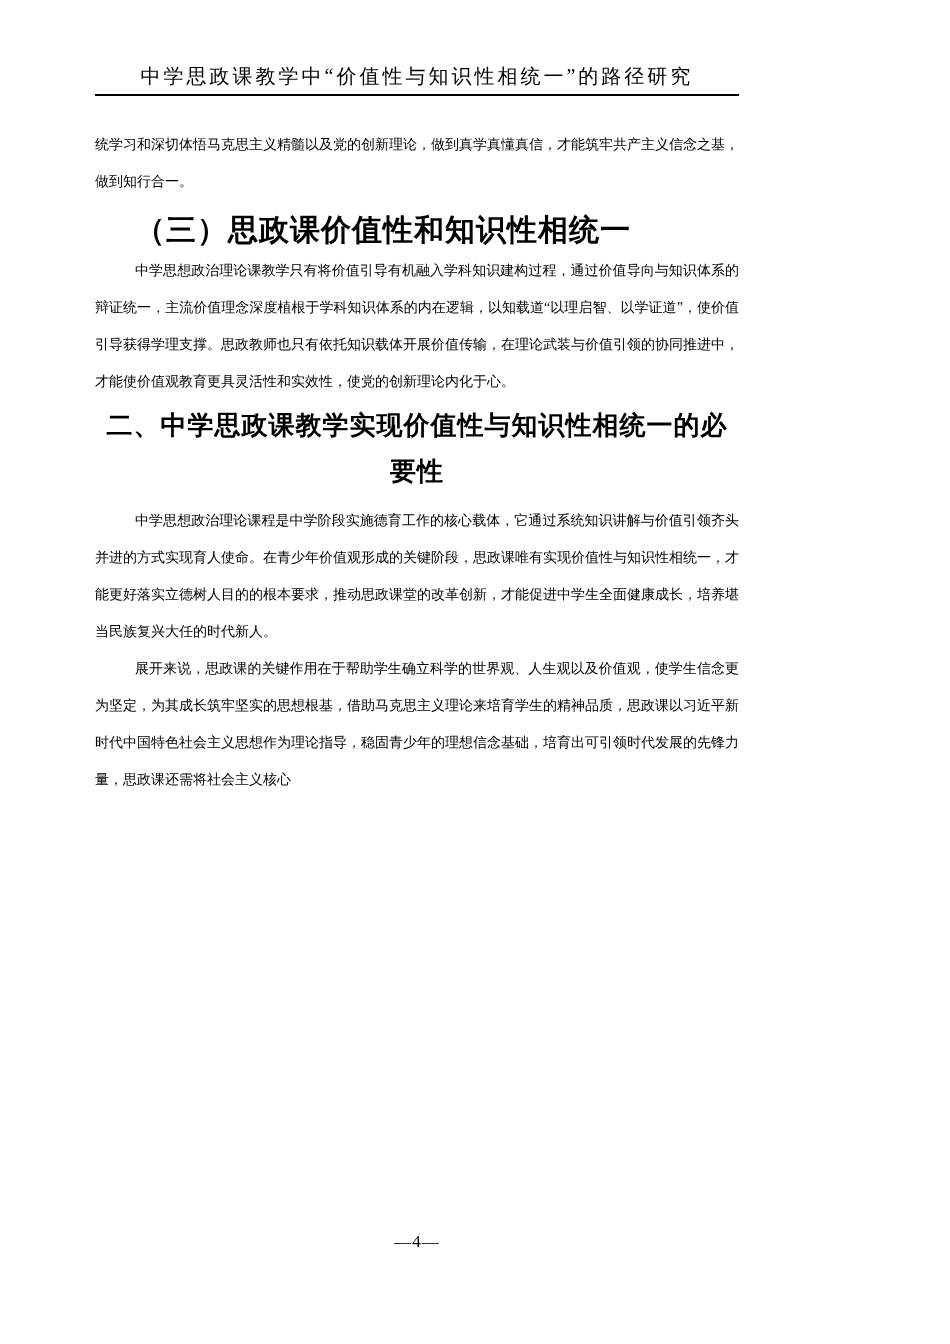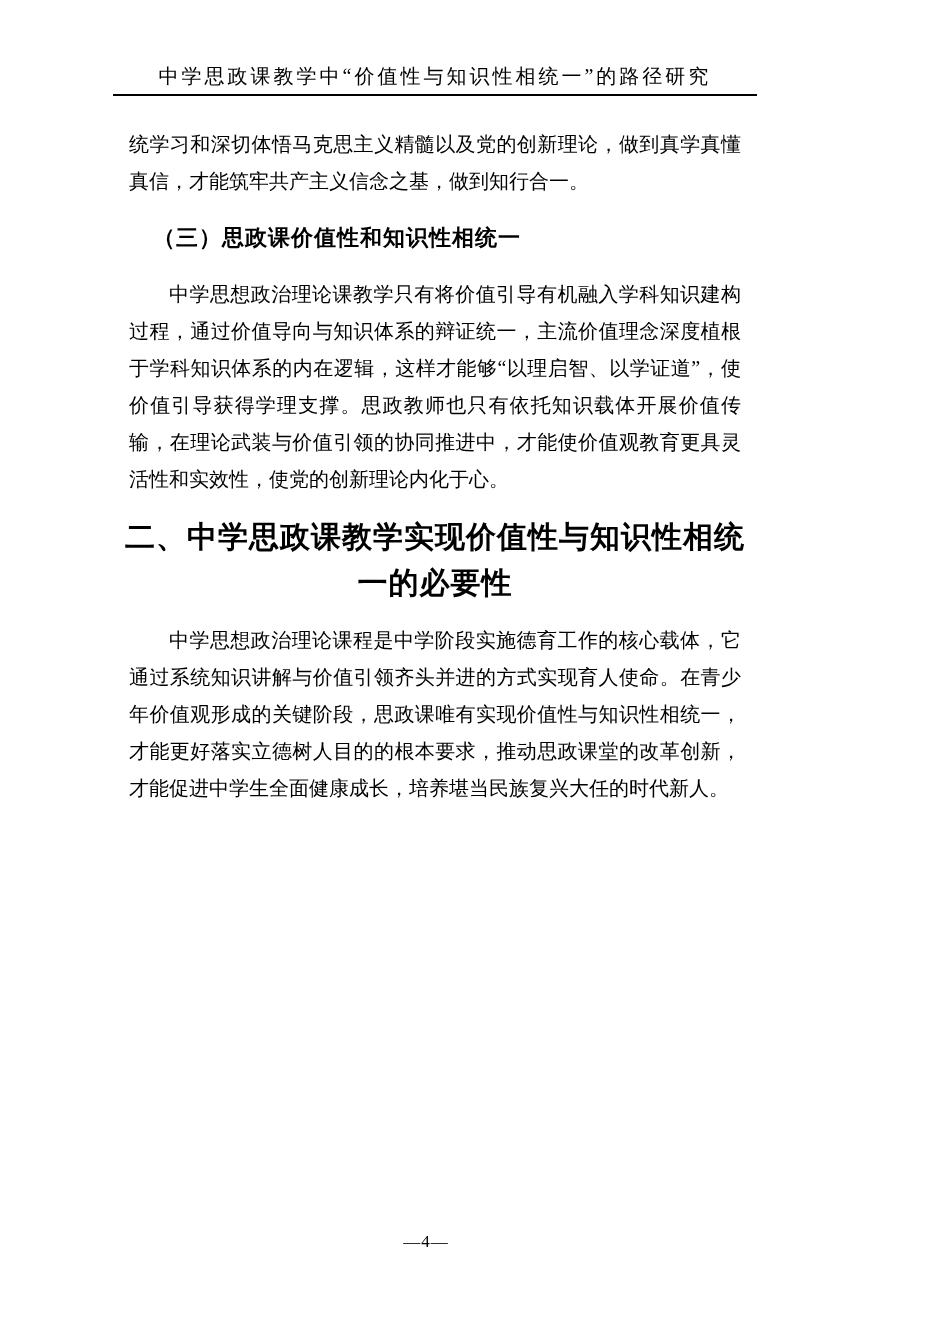--- a/index.html
+++ b/index.html
@@ -8,60 +8,59 @@
     background: #ffffff;
   }
   .page {
     position: relative;
     width: 834px;
     height: 1344px;
     background: #ffffff;
     color: #000000;
     font-family: "Liberation Serif", "DejaVu Serif", serif;
     overflow: hidden;
-    padding-left: 18px;
   }
   .header {
     margin: 0 95px;
     padding-top: 63px;
   }
   .header-title {
     font-size: 20px;
     letter-spacing: 3px;
     line-height: 26px;
     text-align: center;
     padding-bottom: 5px;
     border-bottom: 2px solid #000000;
     font-family: "Liberation Serif", "DejaVu Serif", serif;
   }
   .content {
     margin: 30px 95px 0 95px;
   }
   .para {
-    font-size: 20px;
+    font-size: 14px;
     line-height: 37px;
     text-align: justify;
     text-justify: inter-ideograph;
-    margin: 16px;
+    margin: 0;
   }
   .para.indent {
     text-indent: 40px;
   }
   .heading-sub {
     font-family: "Liberation Sans", "DejaVu Sans", sans-serif;
-    font-size: 22px;
+    font-size: 30px;
     font-weight: bold;
     line-height: 44px;
     margin: 8px 0 0 0;
     text-indent: 40px;
     letter-spacing: 1px;
   }
   .heading-main {
     font-family: "Liberation Sans", "DejaVu Sans", sans-serif;
-    font-size: 30px;
+    font-size: 26px;
     font-weight: bold;
     line-height: 46px;
     text-align: center;
     margin: 2px 0 8px 0;
     letter-spacing: 1px;
   }
   .footer {
     position: absolute;
     left: 0;
     right: 0;
@@ -81,28 +80,29 @@
     <div class="header-title">中学思政课教学中“价值性与知识性相统一”的路径研究</div>
   </div>
 
   <div class="content">
 
     <p class="para">统学习和深切体悟马克思主义精髓以及党的创新理论，做到真学真懂真信，才能筑牢共产主义信念之基，做到知行合一。</p>
 
     <h3 class="heading-sub">（三）思政课价值性和知识性相统一</h3>
 
 
-    <p class="para indent">中学思想政治理论课教学只有将价值引导有机融入学科知识建构过程，通过价值导向与知识体系的辩证统一，主流价值理念深度植根于学科知识体系的内在逻辑，这样才能够“以理启智、以学证道”，使价值引导获得学理支撑。思政教师也只有依托知识载体开展价值传输，在理论武装与价值引领的协同推进中，才能使价值观教育更具灵活性和实效性，使党的创新理论内化于心。</p>
+    <p class="para indent">中学思想政治理论课教学只有将价值引导有机融入学科知识建构过程，通过价值导向与知识体系的辩证统一，主流价值理念深度植根于学科知识体系的内在逻辑，以知载道“以理启智、以学证道”，使价值引导获得学理支撑。思政教师也只有依托知识载体开展价值传输，在理论武装与价值引领的协同推进中，才能使价值观教育更具灵活性和实效性，使党的创新理论内化于心。</p>
 
     <h2 class="heading-main">二、中学思政课教学实现价值性与知识性相统一的必要性</h2>
 
     <p class="para indent">中学思想政治理论课程是中学阶段实施德育工作的核心载体，它通过系统知识讲解与价值引领齐头并进的方式实现育人使命。在青少年价值观形成的关键阶段，思政课唯有实现价值性与知识性相统一，才能更好落实立德树人目的的根本要求，推动思政课堂的改革创新，才能促进中学生全面健康成长，培养堪当民族复兴大任的时代新人。</p>
 
 
 
+    <p class="para indent">展开来说，思政课的关键作用在于帮助学生确立科学的世界观、人生观以及价值观，使学生信念更为坚定，为其成长筑牢坚实的思想根基，借助马克思主义理论来培育学生的精神品质，思政课以习近平新时代中国特色社会主义思想作为理论指导，稳固青少年的理想信念基础，培育出可引领时代发展的先锋力量，思政课还需将社会主义核心</p>
 
   </div>
 
   <div class="footer">
     <span>—4—</span>
   </div>
 
 </div>
 
 </body></html>

